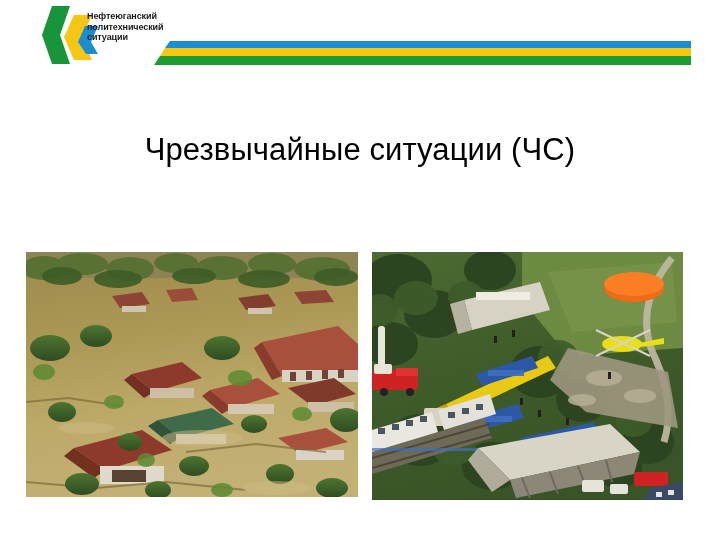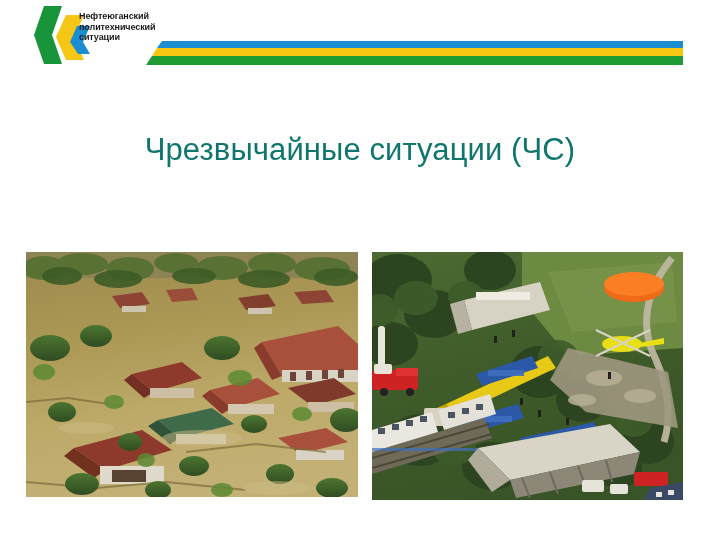--- a/index.html
+++ b/index.html
@@ -11,21 +11,21 @@
     width: 720px;
     height: 540px;
     position: relative;
     overflow: hidden;
     font-family: "Liberation Sans", sans-serif;
   }
 
   
   #slide-header {
     position: absolute;
-    left: 0;
+    left: 8px;
     top: 0;
     width: 627px;
     height: 86px;
   }
 
   
   #logo-mark {
     position: absolute;
     left: 34px;
     top: 4px;
@@ -61,21 +61,21 @@
   
   #page-title {
     position: absolute;
     left: 0;
     top: 132px;
     width: 720px;
     text-align: center;
     font-family: "Liberation Sans", sans-serif;
     font-size: 31px;
     font-weight: normal;
-    color: #0f766e;
+    color: #000000;
     white-space: nowrap;
     letter-spacing: 0.1px;
   }
 
   
   #picture-row {
     position: absolute;
     left: 26px;
     top: 252px;
     width: 657px;

